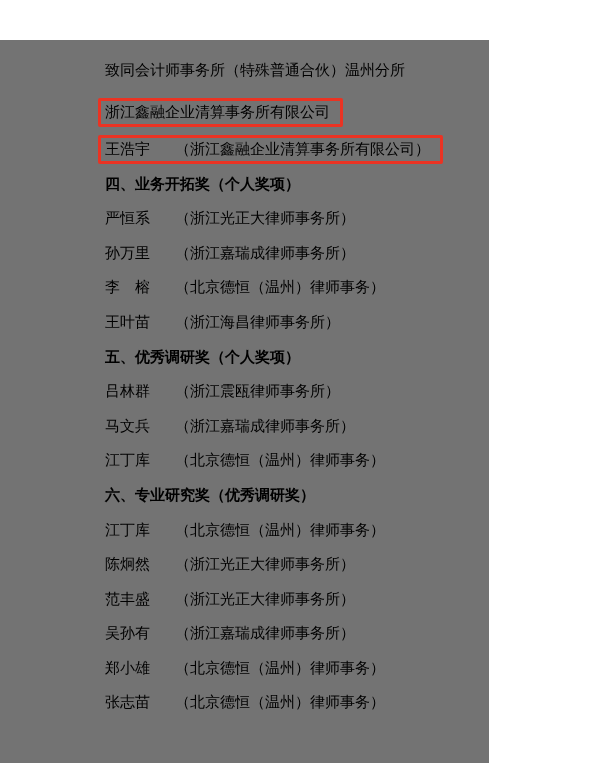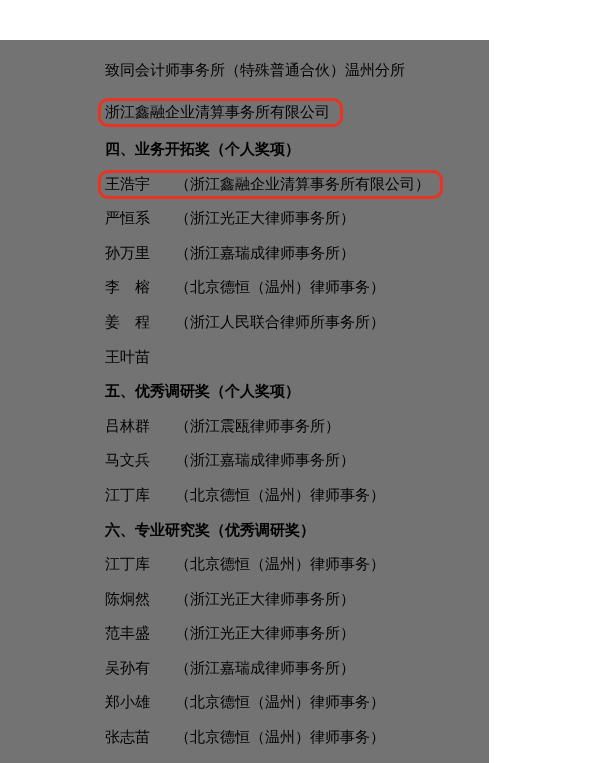--- a/index.html
+++ b/index.html
@@ -43,52 +43,50 @@
     width: 70px;
     flex: 0 0 70px;
   }
   .org, .text {
     display: inline-block;
   }
   .redbox {
     display: inline-flex;
     align-items: center;
     border: 3px solid var(--highlight, #ea3323);
-    border-radius: 10px;
+    border-radius: 2px;
     padding: 4px 10px 4px 4px;
     margin-left: -7px;
   }
 </style>
 </head>
 <body style="background: rgb(255, 255, 255); color: rgb(0, 0, 0);">
 
 <div class="page">
   <div class="content" id="doc-lines"><div class="row org"><span class="text">致同会计师事务所（特殊普通合伙）温州分所</span></div><div class="row org"><span class="redbox">
           <span class="text">浙江鑫融企业清算事务所有限公司</span>
-        </span></div><div class="row heading">
-        <span class="text">四、业务开拓奖（个人奖项）</span>
-      </div><div class="row entry">
+        </span></div><div class="row entry">
         <span class="redbox">
           <span class="name">王浩宇</span>
           <span class="org">（浙江鑫融企业清算事务所有限公司）</span>
         </span>
+      </div><div class="row heading">
+        <span class="text">四、业务开拓奖（个人奖项）</span>
       </div><div class="row entry">
         <span class="name">严恒系</span>
         <span class="org">（浙江光正大律师事务所）</span>
       </div><div class="row entry">
         <span class="name">孙万里</span>
         <span class="org">（浙江嘉瑞成律师事务所）</span>
       </div><div class="row entry">
         <span class="name">李　榕</span>
         <span class="org">（北京德恒（温州）律师事务）</span>
       </div><div class="row entry">
-        <span class="name">姜　程</span>
-        <span class="org">（浙江人民联合律师所事务所）</span>
-      </div><div class="row entry">
         <span class="name">王叶苗</span>
+        <span class="org">（浙江海昌律师事务所）</span>
       </div><div class="row heading">
         <span class="text">五、优秀调研奖（个人奖项）</span>
       </div><div class="row entry">
         <span class="name">吕林群</span>
         <span class="org">（浙江震瓯律师事务所）</span>
       </div><div class="row entry">
         <span class="name">马文兵</span>
         <span class="org">（浙江嘉瑞成律师事务所）</span>
       </div><div class="row entry">
         <span class="name">江丁库</span>

